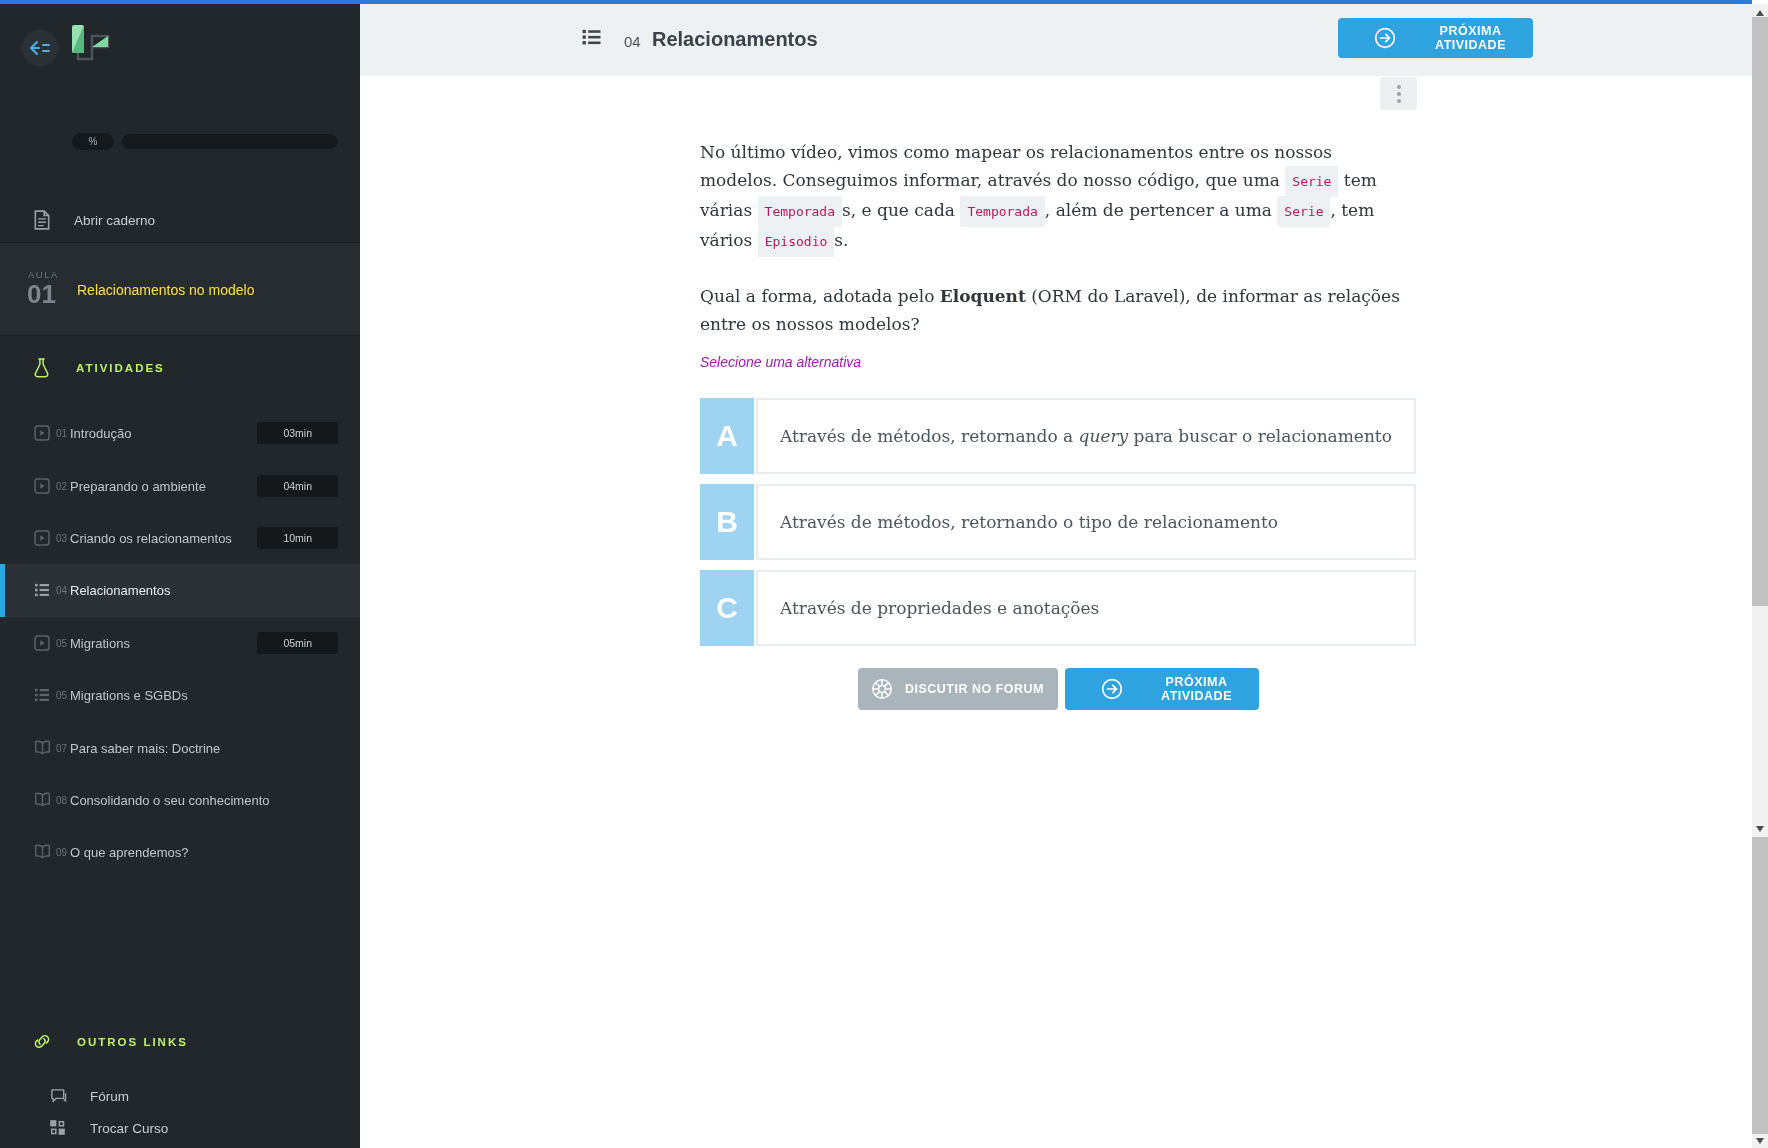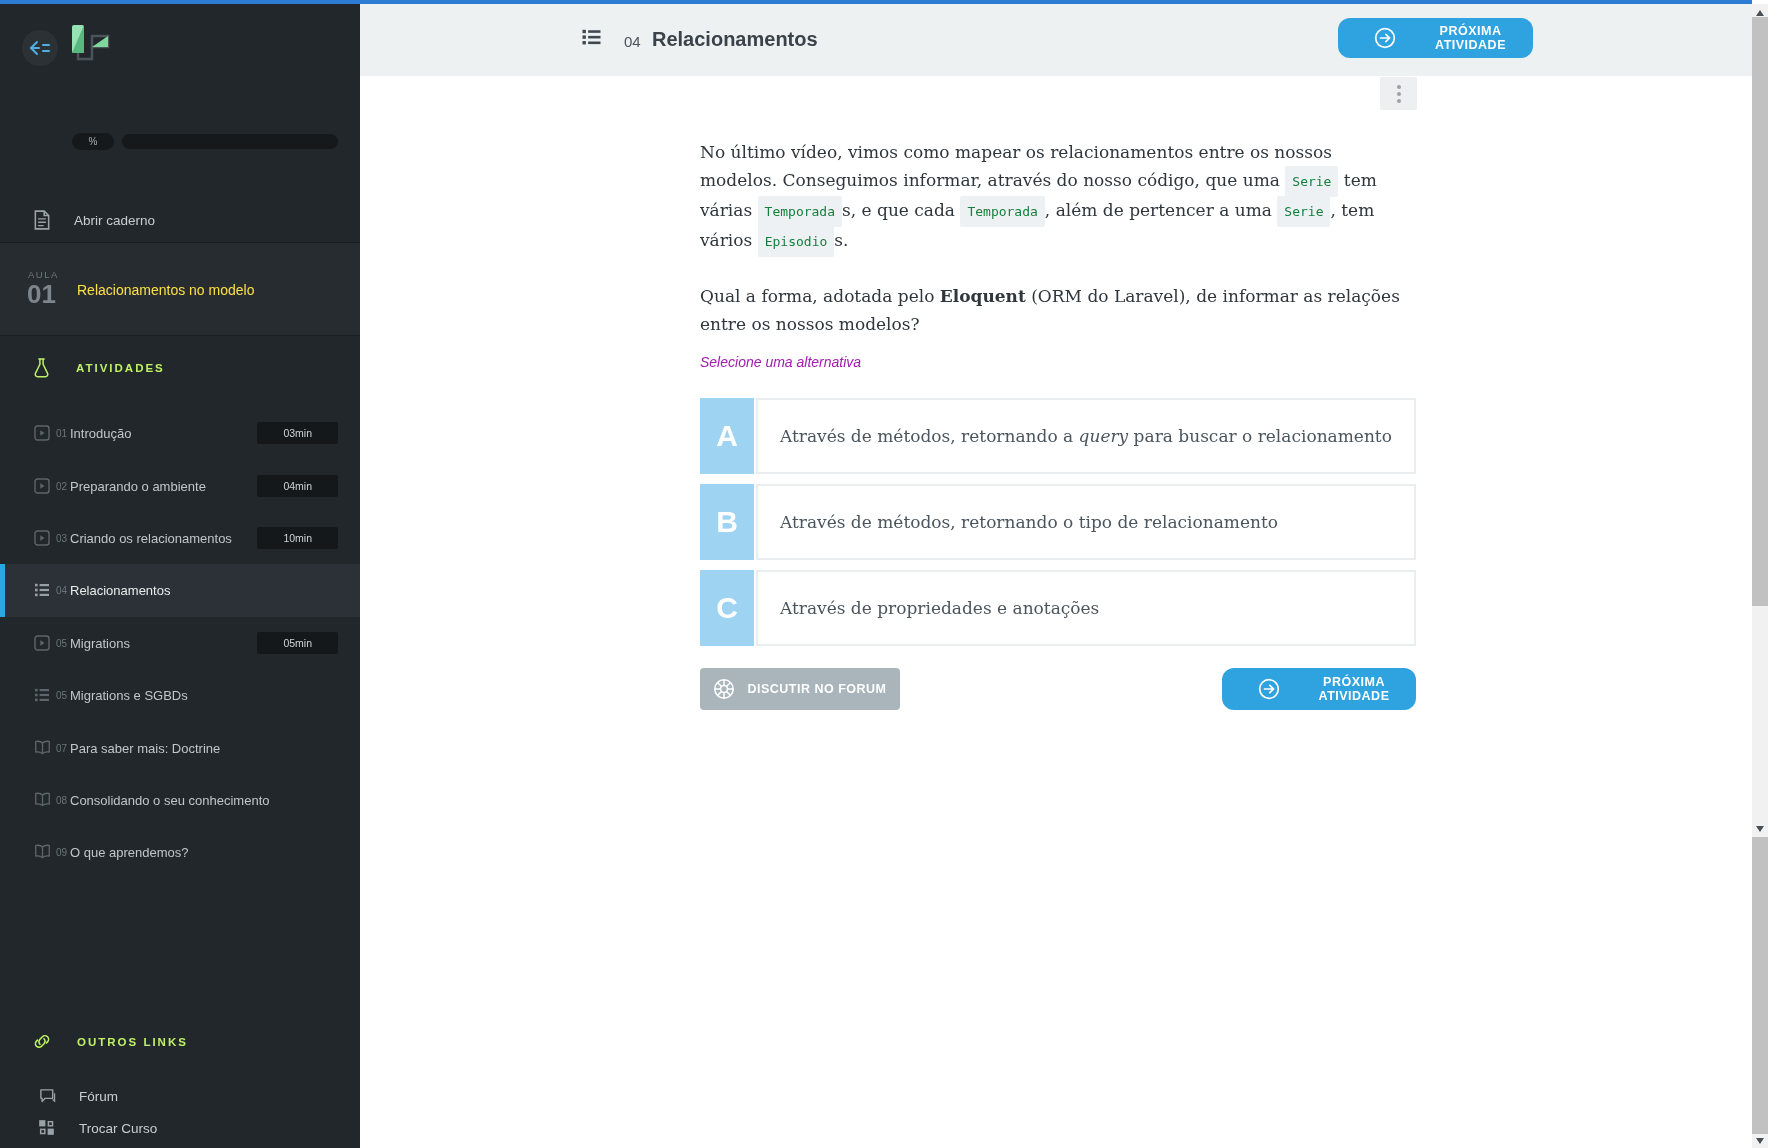--- a/index.html
+++ b/index.html
@@ -50,54 +50,54 @@
   .act-row.active .act-label { color:#e9ecee; }
   .act-row.active .act-icon { color:#98a0a5; }
 
   #aulas-section { position:absolute; left:0; top:898px; width:360px; height:120px; background:#282d32; }
   #aulas-select { position:absolute; left:18px; top:64px; width:322px; height:40px; background:#141719; border-radius:3px;
                   display:flex; align-items:center; cursor:pointer; }
   #aulas-select .sel-label { margin-left:18px; font-size:13.5px; color:#e9ebec; }
   #aulas-select .sel-chevron { position:absolute; right:18px; width:12px; height:8px; color:#fff; }
 
   #outros-section { position:absolute; left:0; top:1018px; width:360px; height:130px; background:#22272b; }
-  #links-list { position:absolute; left:5px; top:58px; width:360px; }
+  #links-list { position:absolute; left:16px; top:58px; width:360px; }
   .link-row { position:relative; height:32px; cursor:pointer; }
   .link-row .lk-icon { position:absolute; left:34px; top:50%; transform:translateY(-50%); width:17px; height:16px; color:#9aa2a7; }
   .link-row .lk-label{ position:absolute; left:74px; top:50%; transform:translateY(-50%); font-size:13.5px; color:#c9cdd0; }
 
   
   #main-header { position:absolute; left:360px; top:4px; width:1392px; height:72px; background:#edf1f2; }
   #hdr-list-icon { position:absolute; left:582px; top:28px; width:19px; height:18px; color:#40484f; }
   #hdr-number { position:absolute; left:624px; top:33px; font-size:15px; color:#4b535b; }
   #hdr-title  { position:absolute; left:652px; top:28px; font-size:20px; font-weight:bold; color:#3a424a; }
 
-  .blue-btn { background:var(--accent,#2fa2e0); border:none; border-radius:12px; color:#fff;
+  .blue-btn { background:var(--accent,#2fa2e0); border:none; border-radius:4px; color:#fff;
               font-family:"Liberation Sans",sans-serif; font-size:12.5px; font-weight:bold; letter-spacing:.5px;
               display:flex; align-items:center; justify-content:center; gap:12px; cursor:pointer;padding-left:36px; }
   .blue-btn .bicon, .gray-btn .bicon { width:22px; height:22px; display:inline-block; }
   #top-next-btn { position:absolute; left:1338px; top:18px; width:195px; height:40px; }
   #kebab { position:absolute; left:1380px; top:77px; width:37px; height:33px; background:#edeff1; border:none; border-radius:2px;
            display:flex; flex-direction:column; align-items:center; justify-content:center; gap:3px; cursor:pointer; }
   #kebab i { width:4px; height:4px; border-radius:50%; background:#9aa1a7; }
 
   
   #content { position:absolute; left:700px; top:138px; width:716px; }
   .qtext { font-family:"DejaVu Serif", serif; font-size:17px; line-height:28px; color:#2f363c; }
-  .qtext code { font-family:"DejaVu Sans Mono", monospace; font-size:13px; color:#15803d;
+  .qtext code { font-family:"DejaVu Sans Mono", monospace; font-size:13px; color:#be185d;
                 background:#eef1f3; border-radius:2px; padding:8px 7px; }
   #para2 { margin-top:26px; }
   #hint { margin-top:16px; font-style:italic; font-size:14px; color:#a21caf; }
   #options { margin-top:28px; }
   .option { display:flex; height:76px; margin-bottom:10px; cursor:pointer; }
   .opt-letter { width:54px; background:var(--letter,#9ed3f2); color:#fff; font-size:30px; font-weight:bold;
                 display:flex; align-items:center; justify-content:center; }
   .opt-body { flex:1; margin-left:2px; border:2px solid #e9edf0; background:#fff; display:flex; align-items:center; padding-left:22px; }
   .opt-text { font-family:"DejaVu Serif", serif; font-size:17px; color:#4b555d; }
-  #btn-row { margin-top:22px; display:flex; justify-content:space-between; gap:7px; }
+  #btn-row { margin-top:22px; display:flex; justify-content:center; gap:7px; }
   .gray-btn { background:#a9b4bb; border:none; border-radius:4px; color:#fff; font-size:12.5px; font-weight:bold;
               letter-spacing:.5px; display:flex; align-items:center; justify-content:center; gap:12px; cursor:pointer; }
   #discuss-btn { width:200px; height:42px; }
   #bottom-next-btn { width:194px; height:42px; }
 
   
   #scrollbar { position:absolute; left:1752px; top:4px; width:16px; height:1144px; background:#f1f1f1; }
   .sb-thumb { position:absolute; left:0; width:16px; background:#c1c1c1; }
   .tri-up   { position:absolute; left:4px; width:0; height:0; border-left:4px solid transparent;
               border-right:4px solid transparent; border-bottom:6px solid #4a4f54; }

